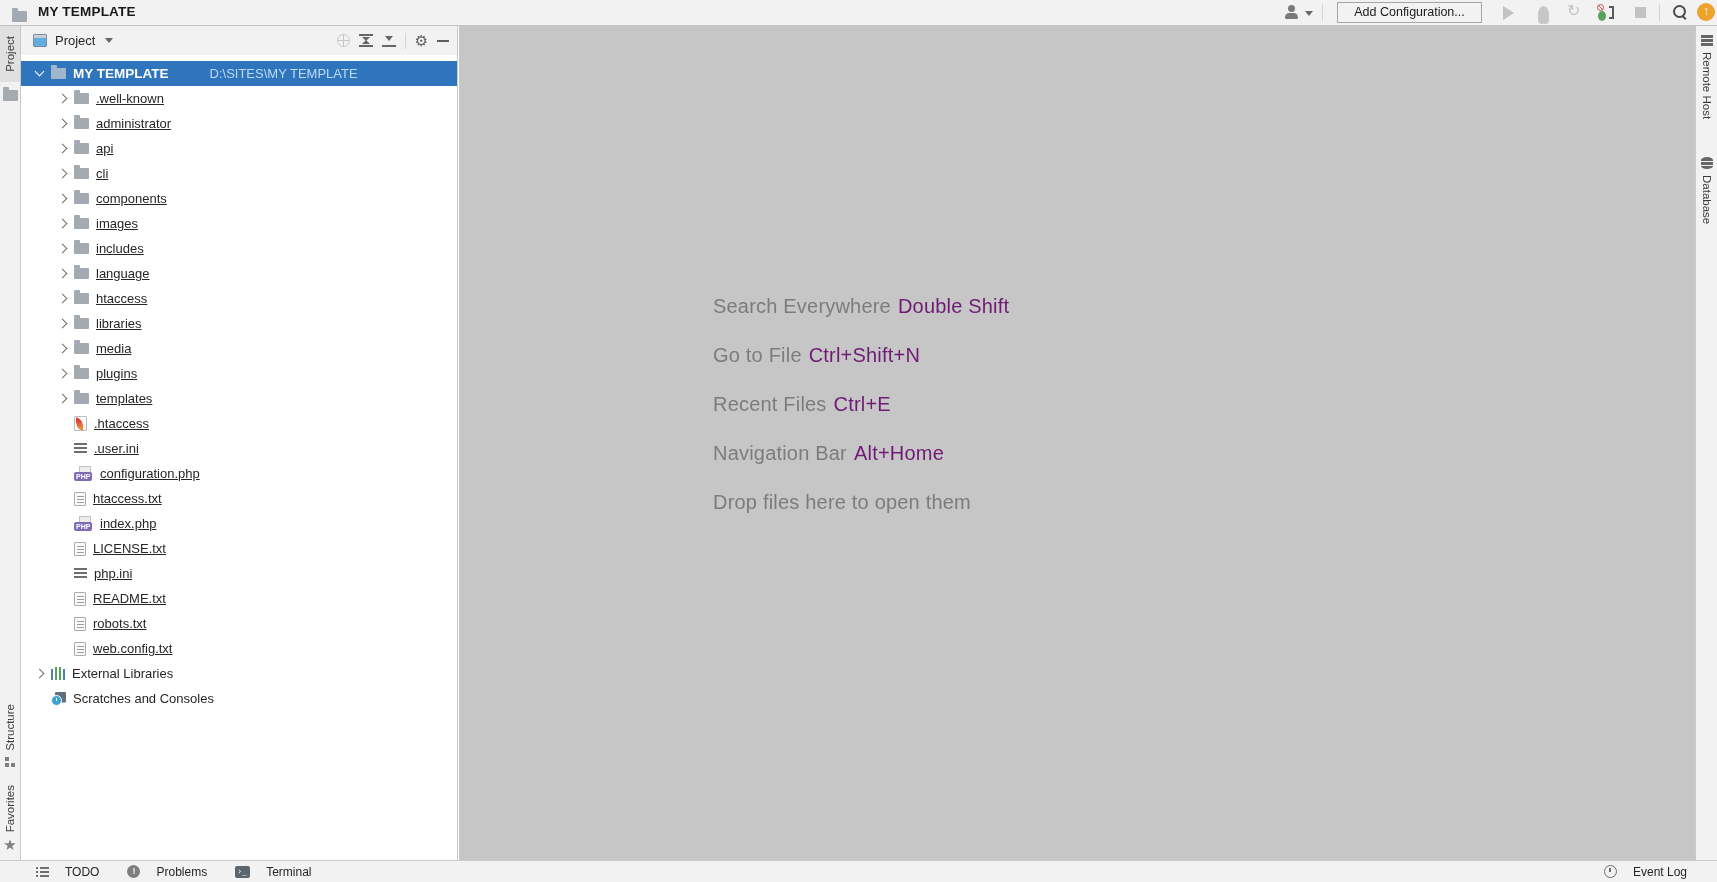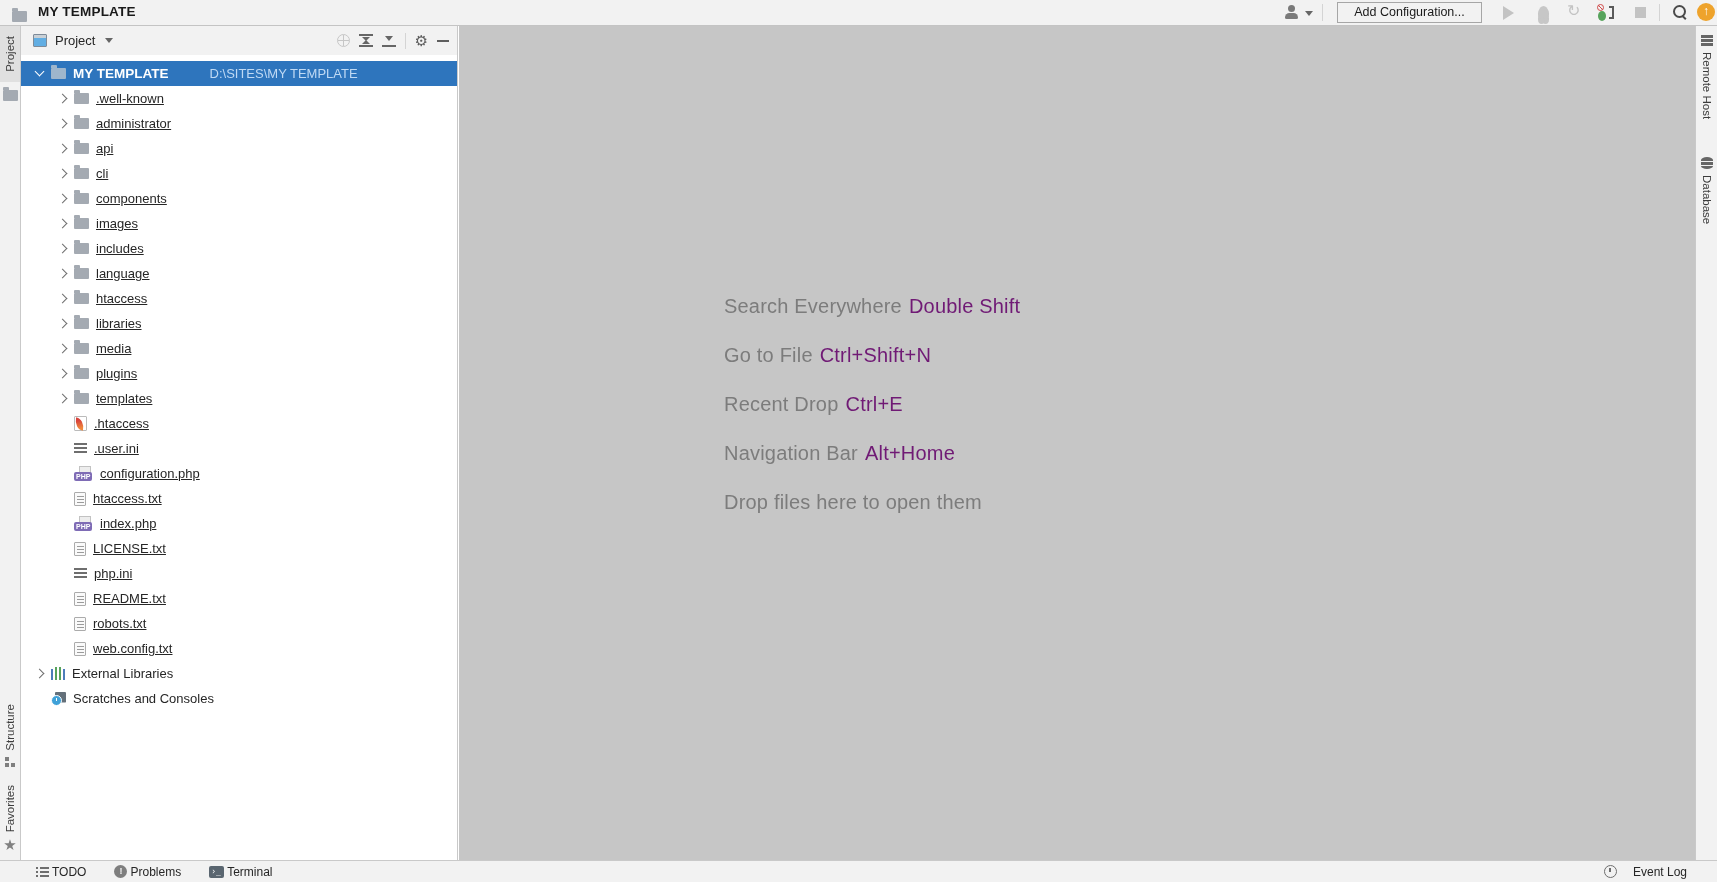--- a/index.html
+++ b/index.html
@@ -138,32 +138,32 @@
       linear-gradient(#57A35C,#57A35C) 8px 0/2px 13px no-repeat,
       linear-gradient(#4D7DBA,#4D7DBA) 12px 2px/2px 11px no-repeat; }
   .icon-scratches { width:15px; height:14px; }
   .icon-scratches::before { content:""; position:absolute; right:0; top:0; width:11px; height:11px; border-radius:1px;
     background:#64707A; clip-path:polygon(0 0,100% 0,100% 100%,38% 100%,0 62%); }
   .icon-scratches::after { content:""; position:absolute; left:0; bottom:0; width:9px; height:9px; border-radius:50%;
     border:1px solid #fff; background:linear-gradient(#fff,#fff) 4px 2px/1px 3px no-repeat, #3FA1D8; }
 
   
   .editor { position:absolute; left:459px; top:26px; width:1236px; height:834px; background:#C6C6C6; }
-  .hints { position:absolute; left:265px; top:256px; }
+  .hints { position:absolute; left:254px; top:256px; }
   .hint-line { height:49px; display:flex; align-items:center; font-size:20px; color:#7C7C7C; letter-spacing:.2px; }
   .hint-line .shortcut { color:#701a75; margin-left:7px; }
 
   
   .statusbar {
     position:absolute; left:0; bottom:0; width:1717px; height:22px;
     background:#F2F2F2; border-top:1px solid #C9C9C9;
     display:flex; align-items:center; font-size:12px; color:#262626;
   }
   .sb-left { display:flex; align-items:center; margin-left:36px; gap:28px; }
-  .sb-item { display:flex; align-items:center; gap:3px; }
+  .sb-item { display:flex; align-items:center; gap:16px; }
   .icon-todo { width:13px; height:10px;
     background:
       linear-gradient(#6E6E6E,#6E6E6E) 0 0/2px 2px no-repeat,
       linear-gradient(#6E6E6E,#6E6E6E) 0 4px/2px 2px no-repeat,
       linear-gradient(#6E6E6E,#6E6E6E) 0 8px/2px 2px no-repeat,
       linear-gradient(#6E6E6E,#6E6E6E) 4px 0/9px 2px no-repeat,
       linear-gradient(#6E6E6E,#6E6E6E) 4px 4px/9px 2px no-repeat,
       linear-gradient(#6E6E6E,#6E6E6E) 4px 8px/9px 2px no-repeat; }
   .icon-problems { width:13px; height:13px; border-radius:50%; background:#7E7E7E; color:#F2F2F2; font-size:9px; font-weight:bold; text-align:center; line-height:13px; }
   .icon-terminal { width:15px; height:12px; background:#5A6670; border-radius:2px; color:#fff; font-size:8px; line-height:11px; padding-left:2px; font-family:"DejaVu Sans Mono",monospace; }
@@ -406,21 +406,21 @@
           <span class="hlabel">Search Everywhere</span>
           <span class="shortcut">Double Shift</span>
         </div>
 
         <div class="hint-line">
           <span class="hlabel">Go to File</span>
           <span class="shortcut">Ctrl+Shift+N</span>
         </div>
 
         <div class="hint-line">
-          <span class="hlabel">Recent Drop</span>
+          <span class="hlabel">Recent Files</span>
           <span class="shortcut">Ctrl+E</span>
         </div>
 
         <div class="hint-line">
           <span class="hlabel">Navigation Bar</span>
           <span class="shortcut">Alt+Home</span>
         </div>
 
         <div class="hint-line">
           <span class="hlabel">Drop files here to open them</span>

